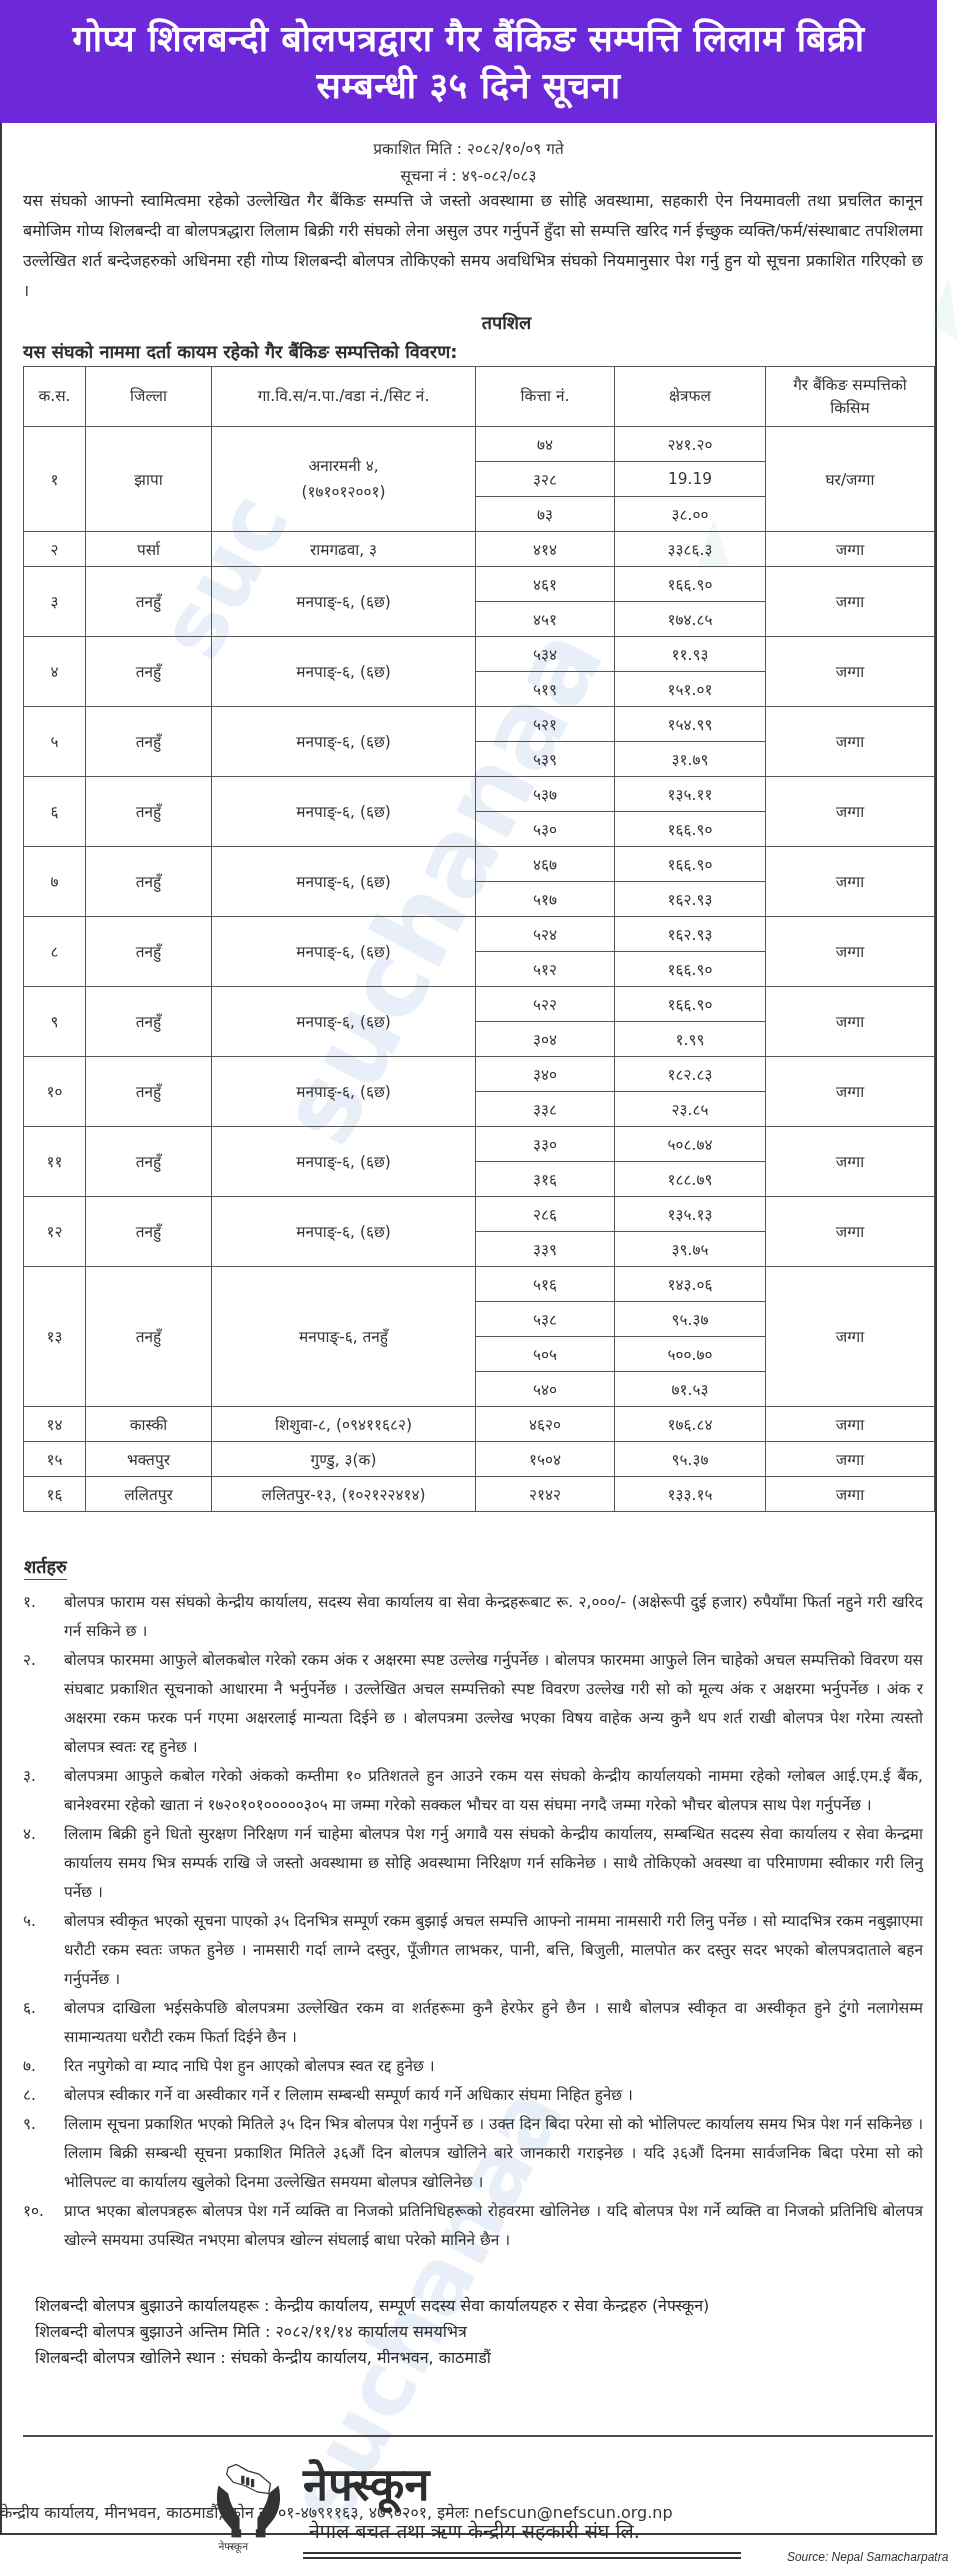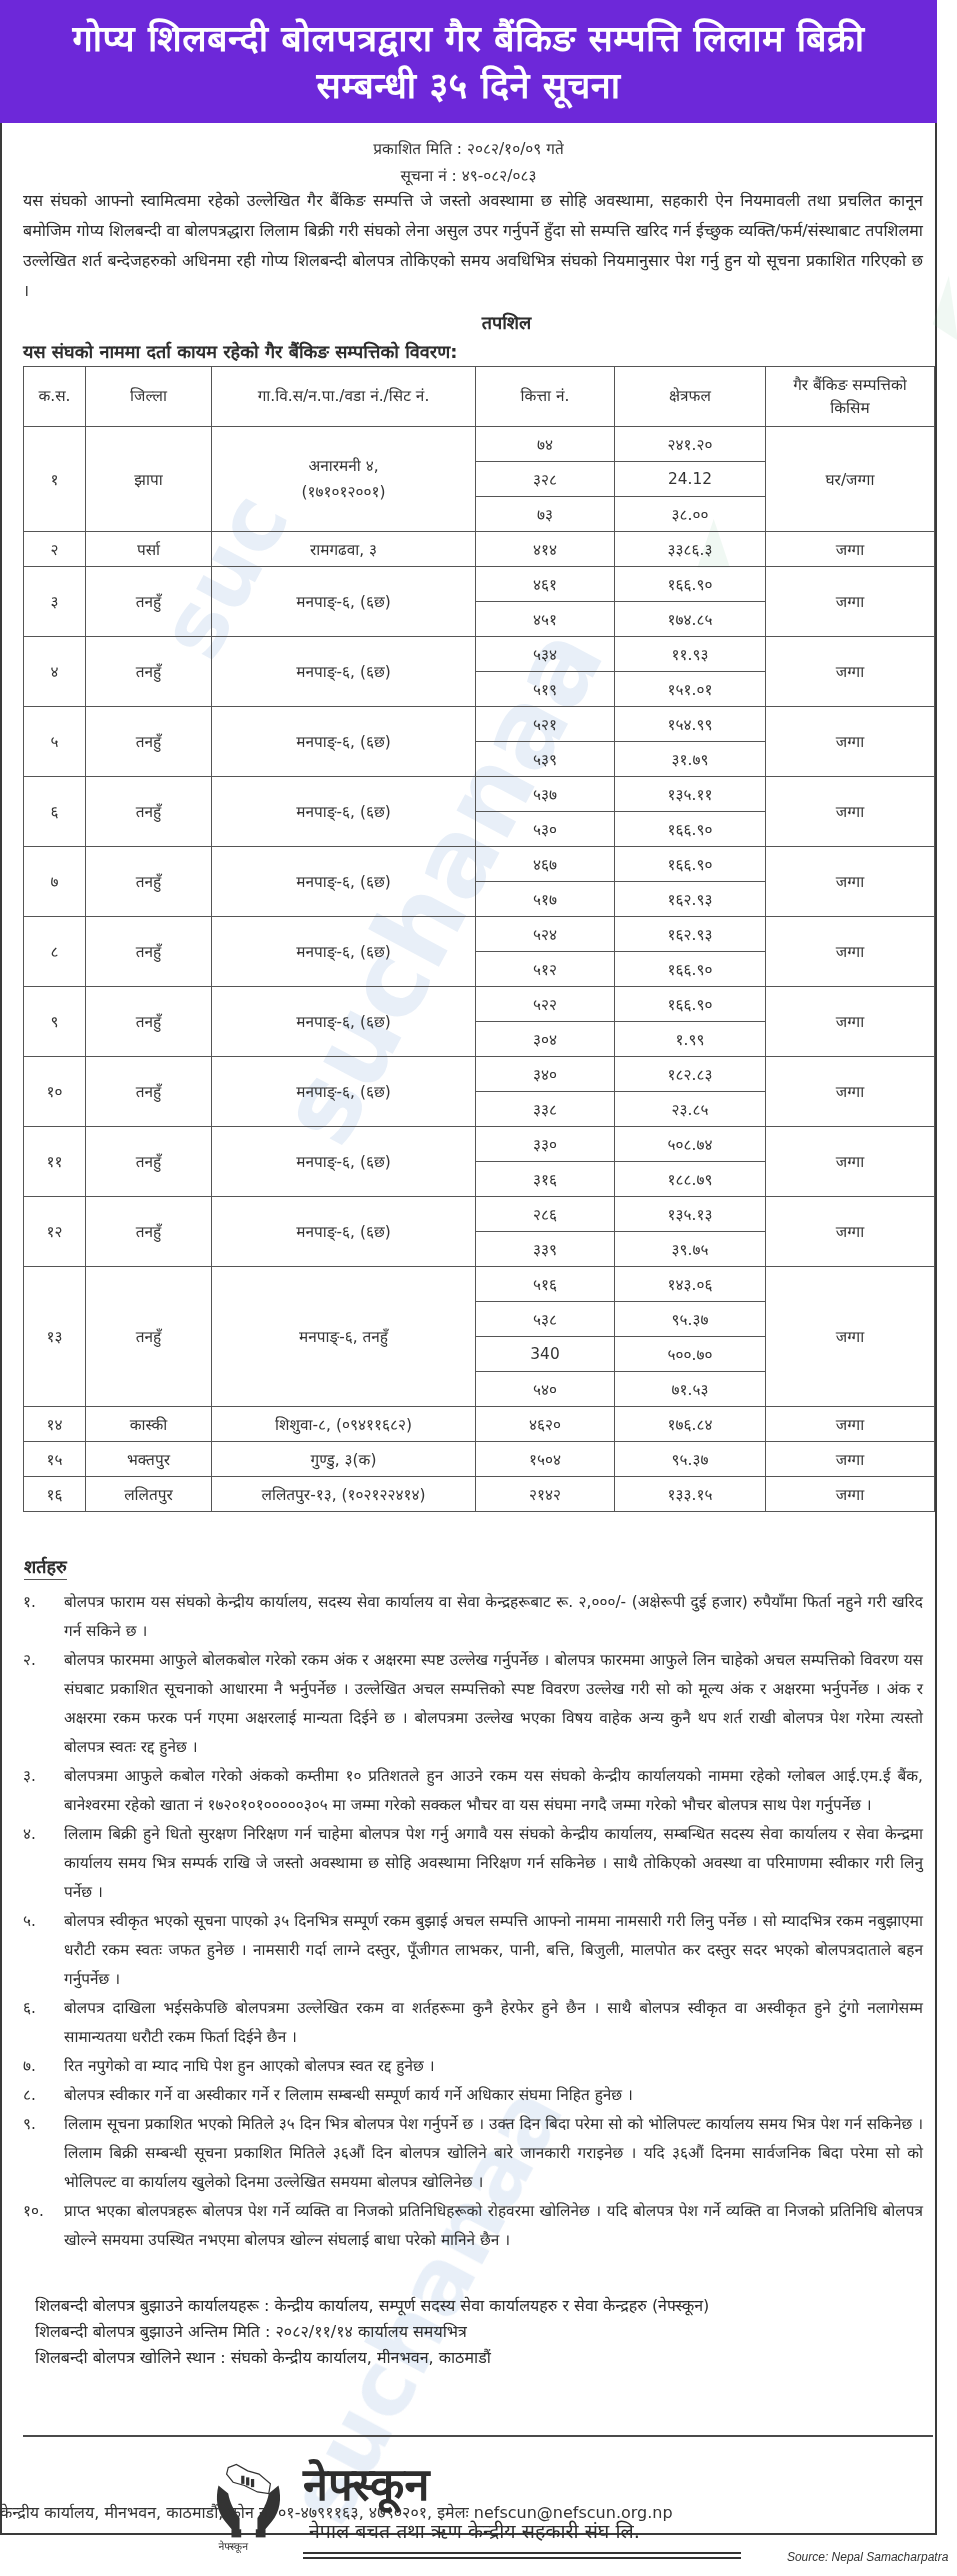--- a/index.html
+++ b/index.html
@@ -104,21 +104,21 @@
       <tr>
         <td rowspan="3">१</td>
         <td rowspan="3">झापा</td>
         <td rowspan="3" style="padding: 0px 73px; line-height: 26px;">अनारमनी ४, (१७१०१२००१)</td>
         <td class="sub">७४</td>
         <td class="sub">२४१.२०</td>
         <td rowspan="3">घर/जग्गा</td>
       </tr>
       <tr>
         <td class="sub">३२८</td>
-        <td class="sub">24.12</td>
+        <td class="sub">19.19</td>
       </tr>
       <tr>
         <td class="sub">७३</td>
         <td class="sub">३८.००</td>
       </tr>
       <tr>
         <td>२</td>
         <td>पर्सा</td>
         <td>रामगढवा, ३</td>
         <td class="sub">४१४</td>
@@ -251,21 +251,21 @@
         <td rowspan="4">मनपाङ्-६, तनहुँ</td>
         <td class="sub">५१६</td>
         <td class="sub">१४३.०६</td>
         <td rowspan="4">जग्गा</td>
       </tr>
       <tr>
         <td class="sub">५३८</td>
         <td class="sub">९५.३७</td>
       </tr>
       <tr>
-        <td class="sub">340</td>
+        <td class="sub">५०५</td>
         <td class="sub">५००.७०</td>
       </tr>
       <tr>
         <td class="sub">५४०</td>
         <td class="sub">७१.५३</td>
       </tr>
       <tr>
         <td>१४</td>
         <td>कास्की</td>
         <td>शिशुवा-८, (०९४११६८२)</td>

